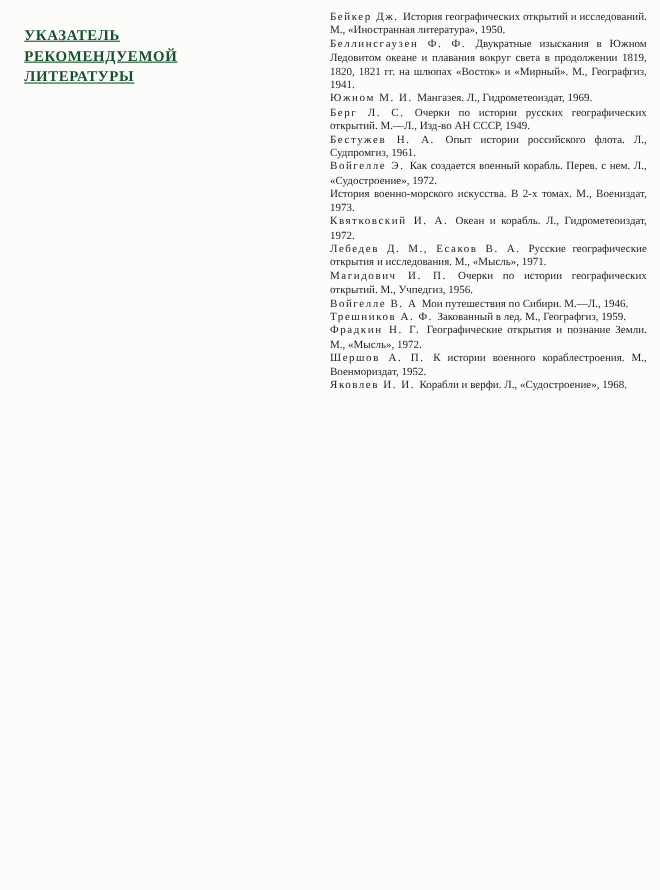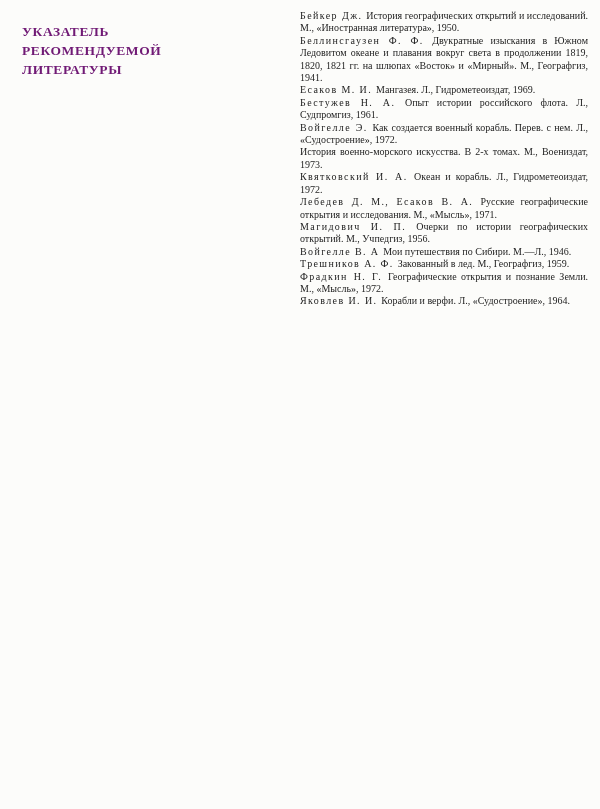--- a/index.html
+++ b/index.html
@@ -20,22 +20,23 @@
   .page-title {
     position: absolute;
     left: 22px;
     top: 13px;
     width: 225px;
     font-size: 13.5px;
     line-height: 19px;
     font-weight: bold;
     letter-spacing: 0.6px;
     word-spacing: 5px;
-    color: #701a75;
+    color: #14532d;
     text-transform: uppercase;
+    text-decoration: underline;
   }
   .bibliography {
     position: absolute;
     left: 300px;
     top: 10px;
     width: 288px;
     font-size: 10px;
     line-height: 12.4px;
     text-align: justify;
   }
@@ -54,39 +55,41 @@
 <div class="page">
   <h1 class="page-title">УКАЗАТЕЛЬ РЕКОМЕНДУЕМОЙ ЛИТЕРАТУРЫ</h1>
 
   <div class="bibliography">
   <p class="entry"><span class="author">Бейкер Дж. </span><span class="text">История географических открытий и исследований. М., «Иностранная литература», 1950.</span></p>
 
   <p class="entry"><span class="author">Беллинсгаузен Ф. Ф. </span><span class="text">Двукратные изыскания в Южном Ледовитом океане и плавания вокруг света в продолжении 1819, 1820, 1821 гг. на шлюпах «Восток» и «Мирный». М., Географгиз, 1941.</span></p>
 
 
 
-  <p class="entry"><span class="author">Есаков М. И. </span><span class="text">Мангазея. Л., Гидрометеоиздат, 1969.</span></p>
+  <p class="entry"><span class="author">Южном М. И. </span><span class="text">Мангазея. Л., Гидрометеоиздат, 1969.</span></p>
 
+  <p class="entry"><span class="author">Берг Л. С. </span><span class="text">Очерки по истории русских географических открытий. М.—Л., Изд-во АН СССР, 1949.</span></p>
 
   <p class="entry"><span class="author">Бестужев Н. А. </span><span class="text">Опыт истории российского флота. Л., Судпромгиз, 1961.</span></p>
 
   <p class="entry"><span class="author">Войгелле Э. </span><span class="text">Как создается военный корабль. Перев. с нем. Л., «Судостроение», 1972.</span></p>
 
   <p class="entry"><span class="text">История военно-морского искусства. В 2-х томах. М., Воениздат, 1973.</span></p>
 
   <p class="entry"><span class="author">Квятковский И. А. </span><span class="text">Океан и корабль. Л., Гидрометеоиздат, 1972.</span></p>
 
   <p class="entry"><span class="author">Лебедев Д. М., Есаков В. А. </span><span class="text">Русские географические открытия и исследования. М., «Мысль», 1971.</span></p>
 
   <p class="entry"><span class="author">Магидович И. П. </span><span class="text">Очерки по истории географических открытий. М., Учпедгиз, 1956.</span></p>
 
   <p class="entry"><span class="author">Войгелле В. А </span><span class="text">Мои путешествия по Сибири. М.—Л., 1946.</span></p>
 
 
   <p class="entry"><span class="author">Трешников А. Ф. </span><span class="text">Закованный в лед. М., Географгиз, 1959.</span></p>
 
   <p class="entry"><span class="author">Фрадкин Н. Г. </span><span class="text">Географические открытия и познание Земли. М., «Мысль», 1972.</span></p>
 
+  <p class="entry"><span class="author">Шершов А. П. </span><span class="text">К истории военного кораблестроения. М., Военмориздат, 1952.</span></p>
 
-  <p class="entry"><span class="author">Яковлев И. И. </span><span class="text">Корабли и верфи. Л., «Судостроение», 1964.</span></p>
+  <p class="entry"><span class="author">Яковлев И. И. </span><span class="text">Корабли и верфи. Л., «Судостроение», 1968.</span></p>
 
 </div>
 </div>
 
 </body></html>

